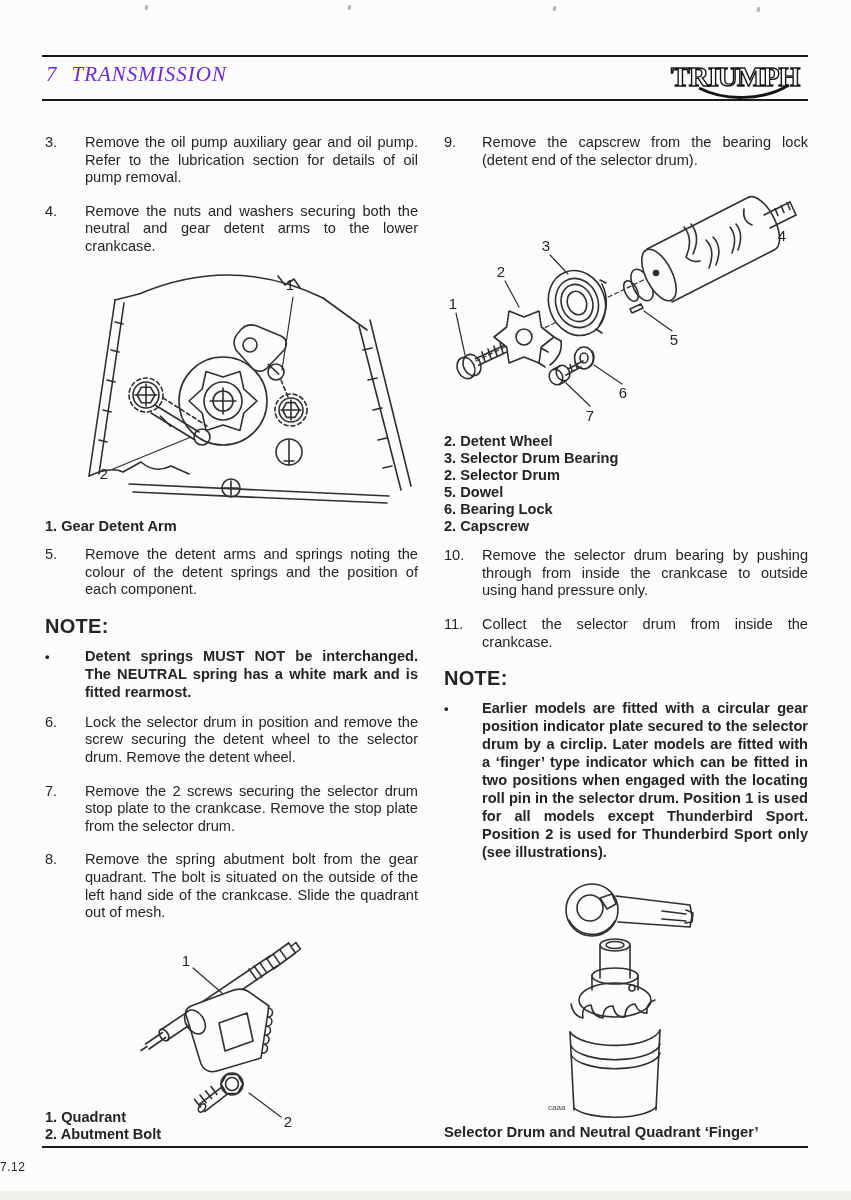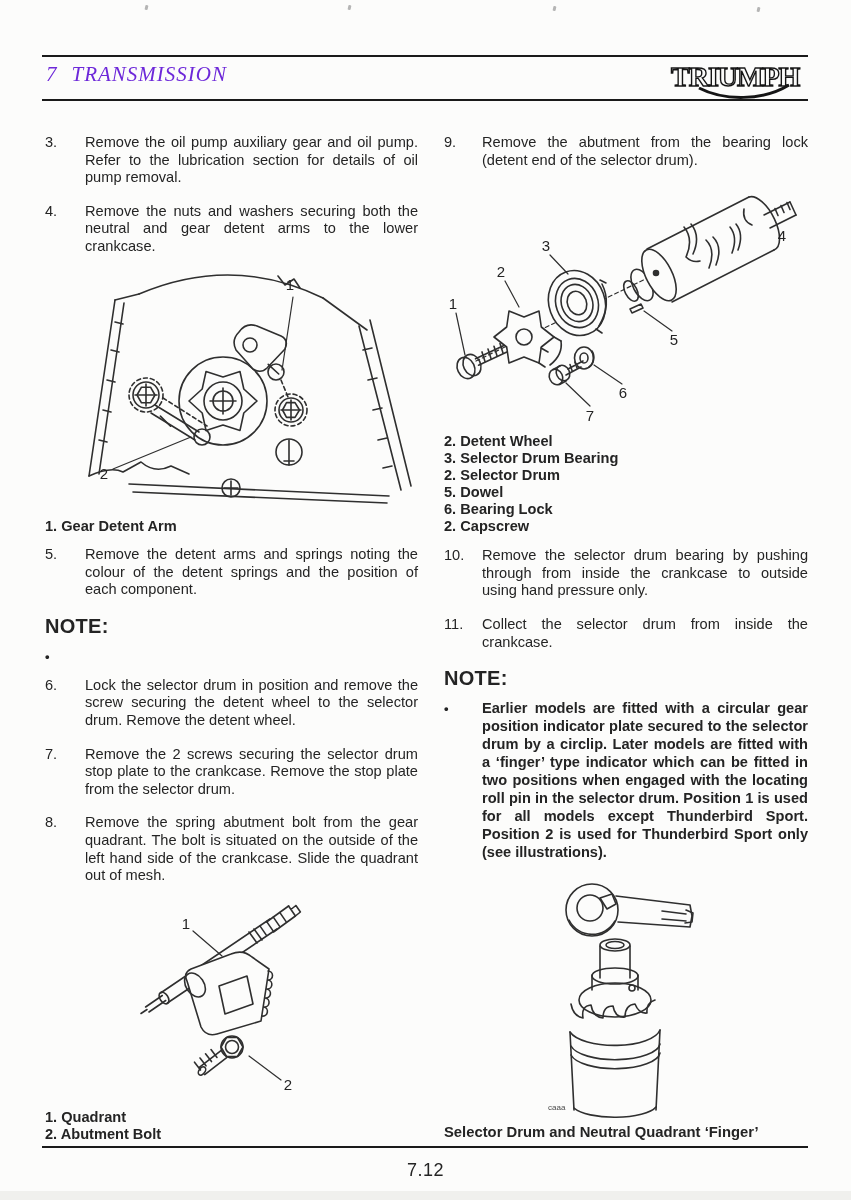--- a/index.html
+++ b/index.html
@@ -30,21 +30,21 @@
   .cap-line{font-weight:bold;font-size:14.6px;line-height:16.5px;}
   .cap3{margin:8px 0 12px;}
   .cap3 .cap-line{line-height:17px;}
   .fig{display:block;}
   .fig1{margin:-2px 0 6px 26px;}
   .fig2{margin:4px 0 0 84px;}
   .fig3{margin:0 0 0 0;}
   .fig4{margin:2px 0 0 96px;}
   .cap-bl{position:absolute;left:45px;top:1109px;}
   .cap-br{position:absolute;left:444px;top:1124px;font-weight:bold;font-size:14.8px;}
-  .pagenum{position:absolute;left:0;right:0;top:1160px;text-align:center;font-size:18px;letter-spacing:.5px;}
+  .pagenum{position:absolute;left:0;right:0;top:1160px;text-align:left;font-size:12px;letter-spacing:.5px;}
   svg{overflow:visible;}
   svg .ln{fill:none;stroke:#2f2f2f;stroke-width:1.6;stroke-linecap:round;stroke-linejoin:round;}
   svg .thin{stroke-width:1.2;}
   svg .dash{stroke-dasharray:4 3;}
   svg .lbl{font-family:"Liberation Sans",sans-serif;font-size:15px;fill:#242424;stroke:none;}
   svg .tiny{font-size:8px;fill:#4a4a4a;}
   svg .wh{fill:#fcfcfb;}
 </style>
 </head>
 <body>
@@ -140,20 +140,21 @@
     <div class="cap-line">1. Gear Detent Arm</div>
 
     <div class="step" style="margin-top:12px">
       <span class="num">5.</span>
       <span class="txt">Remove the detent arms and springs noting the colour of the detent springs and the position of each component.</span>
     </div>
 
     <div class="note-head">NOTE:</div>
     <div class="note-item">
       <span class="dot">•</span>
+      <span class="txt">Detent springs MUST NOT be interchanged. The NEUTRAL spring has a white mark and is fitted rearmost.</span>
     </div>
 
     <div class="step">
       <span class="num">6.</span>
       <span class="txt">Lock the selector drum in position and remove the screw securing the detent wheel to the selector drum. Remove the detent wheel.</span>
     </div>
     <div class="step">
       <span class="num">7.</span>
       <span class="txt">Remove the 2 screws securing the selector drum stop plate to the crankcase. Remove the stop plate from the selector drum.</span>
     </div>
@@ -191,21 +192,21 @@
       </g>
       <text class="lbl" x="57" y="28" text-anchor="middle">1</text>
       <text class="lbl" x="159" y="189" text-anchor="middle">2</text>
     </svg>
   </div>
 
   <div class="col col-right">
 
     <div class="step">
       <span class="num">9.</span>
-      <span class="txt">Remove the abutment from the bearing lock (detent end of the selector drum).</span>
+      <span class="txt">Remove the capscrew from the bearing lock (detent end of the selector drum).</span>
     </div>
 
     <svg class="fig fig3" width="360" height="240" viewBox="0 0 360 240">
       <g class="ln">
         <path class="dash thin" d="M32 176 L214 88"></path>
 
         <ellipse cx="22" cy="183" rx="8.5" ry="11" transform="rotate(-25 22 183)"></ellipse>
         <ellipse cx="28" cy="180" rx="8.5" ry="11" transform="rotate(-25 28 180)"></ellipse>
         <path d="M34.5 180.2 L64.5 166.2 M31.5 173.8 L61.5 159.8"></path>
         <path d="M41 176.4 L38 166.9 M47 173.6 L44 164.1 M53 170.8 L50 161.3 M59 168 L56 158.5"></path>

